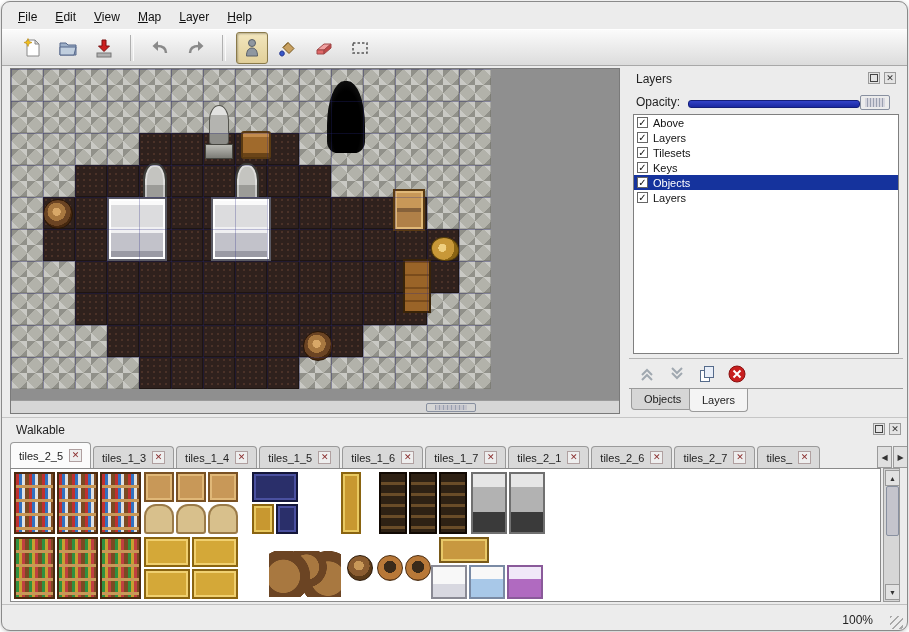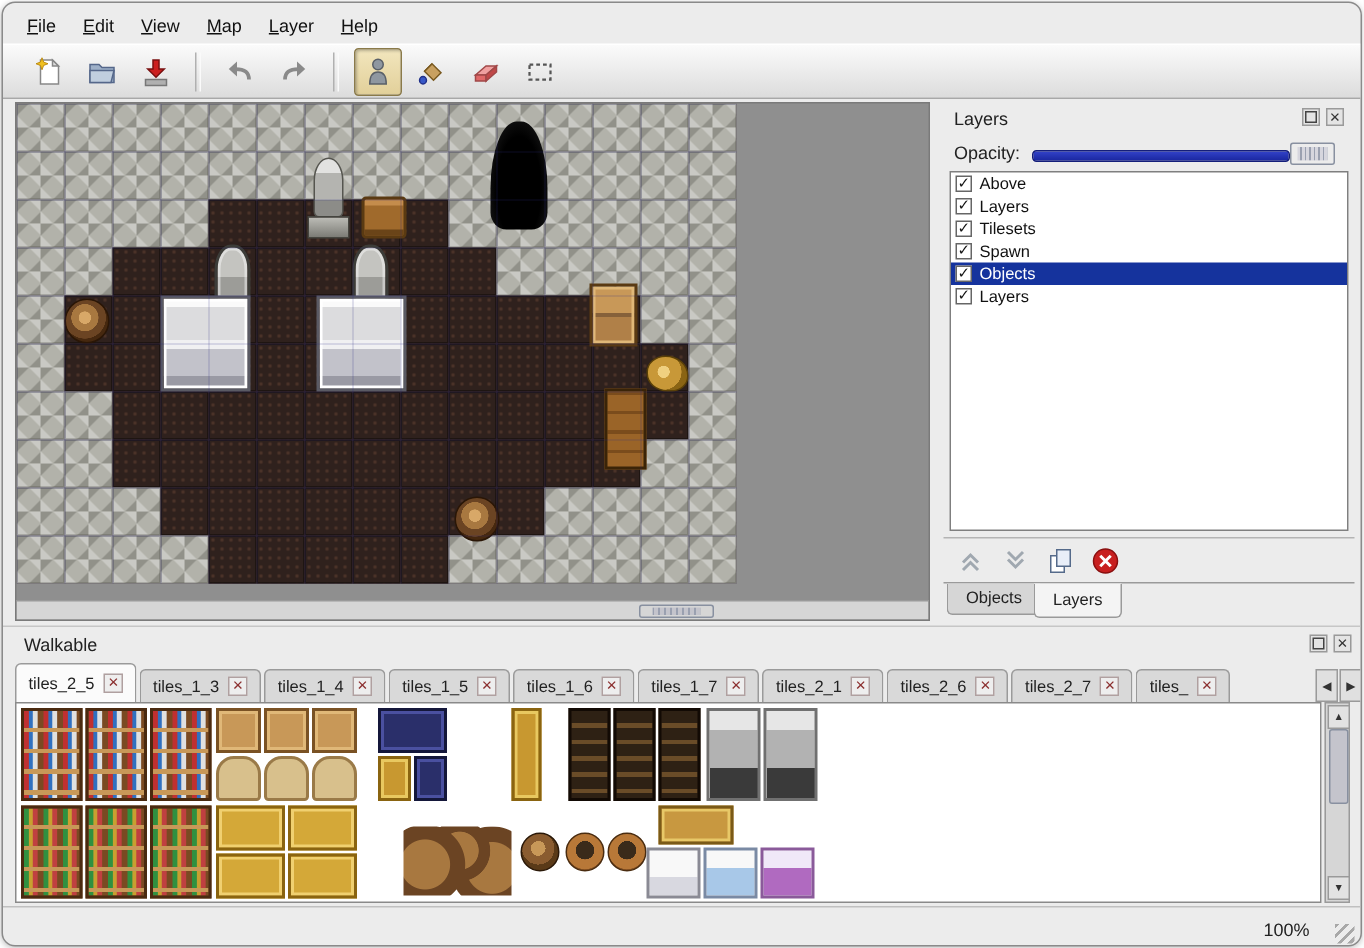--- a/index.html
+++ b/index.html
@@ -359,21 +359,21 @@
       <div class="layer-row">
         <span class="checkbox">✓</span>
         <span>Layers</span>
       </div>
       <div class="layer-row">
         <span class="checkbox">✓</span>
         <span>Tilesets</span>
       </div>
       <div class="layer-row">
         <span class="checkbox">✓</span>
-        <span>Spawn</span>
+        <span>Keys</span>
       </div>
       <div class="layer-row selected">
         <span class="checkbox">✓</span>
         <span>Objects</span>
       </div>
       <div class="layer-row">
         <span class="checkbox">✓</span>
         <span>Layers</span>
       </div>
     </div>

